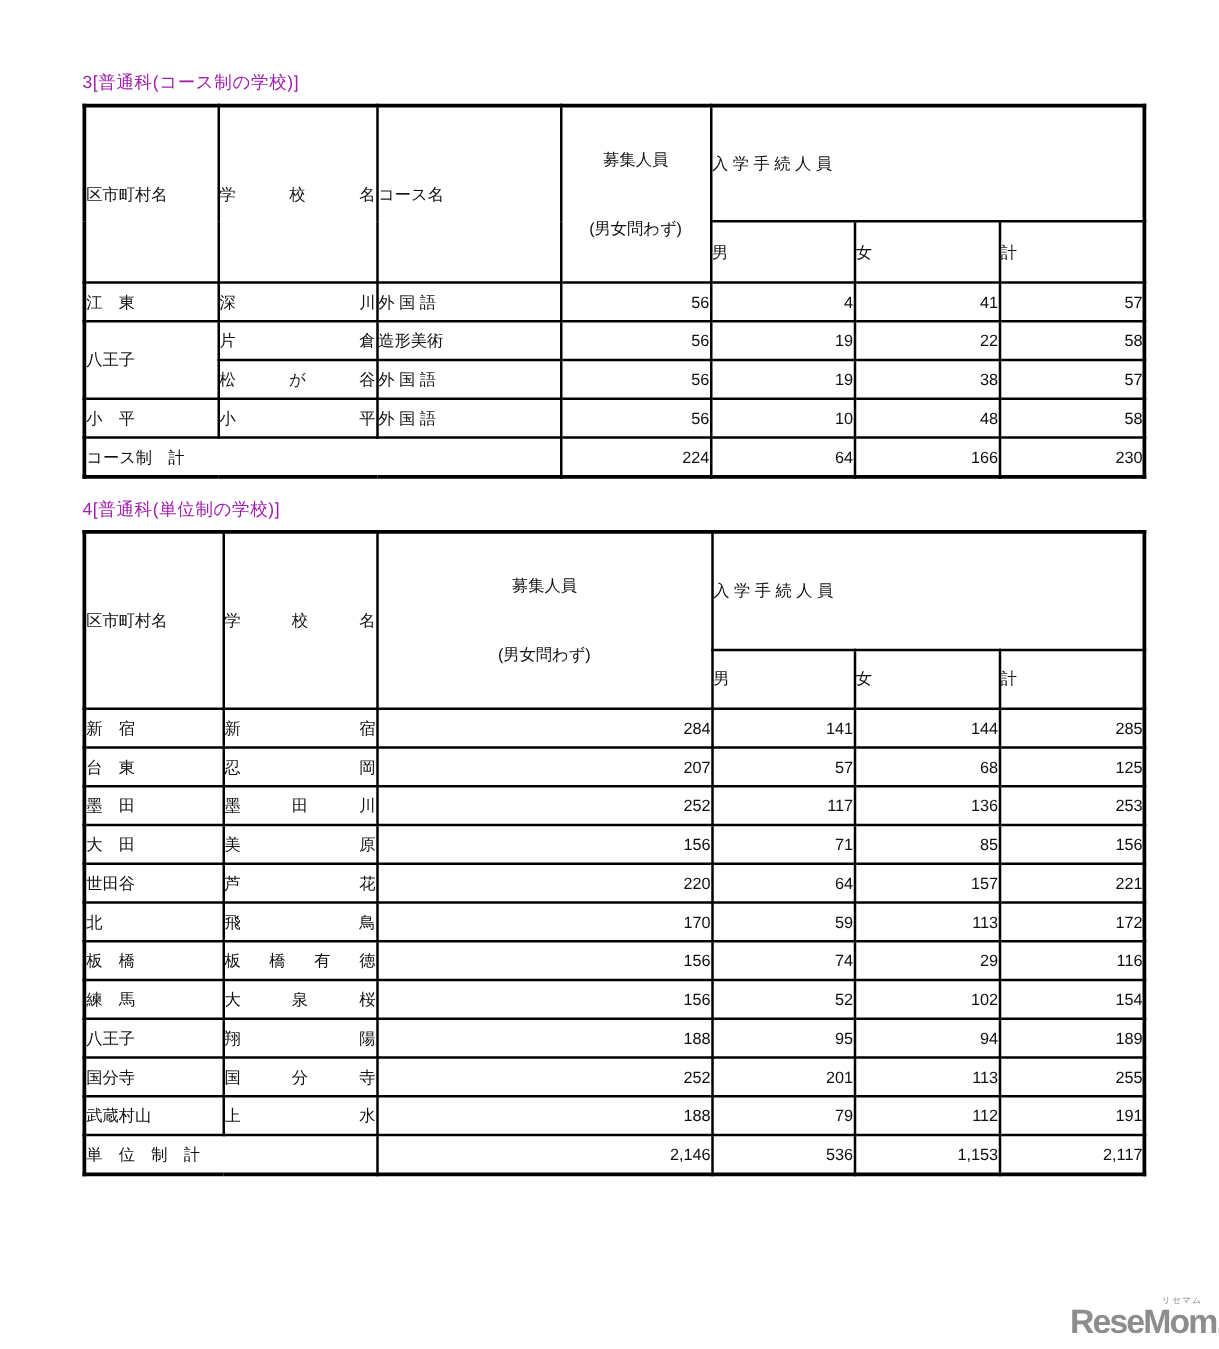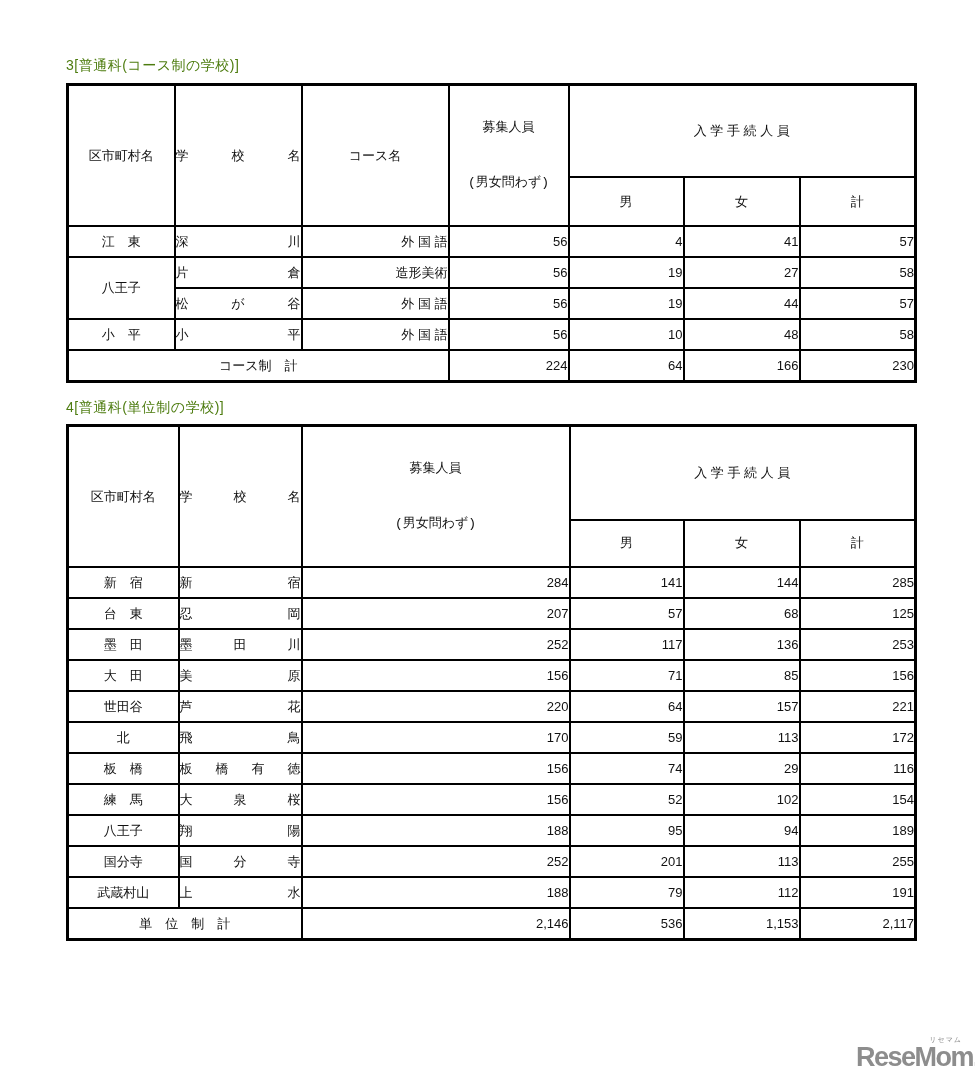--- a/index.html
+++ b/index.html
@@ -2,21 +2,21 @@
 <html><head>
 <meta charset="utf-8">
 <style>
   html,body{margin:0;padding:0;}
   body{
     width:975px;height:1079px;position:relative;overflow:hidden;
     background:#ffffff;color:#000000;
     font-family:"Liberation Sans","DejaVu Sans",sans-serif;
   }
   .section-title{
-    position:absolute;left:66px;font-size:14px;color:#4d7c0f;
+    position:absolute;left:66px;font-size:14px;color:#a21caf;
     letter-spacing:0.5px;white-space:pre;
   }
   #title1{top:57px;}
   #title2{top:399px;}
 
   table.t{
     position:absolute;left:66px;border-collapse:collapse;table-layout:fixed;
     width:848px;background:#fff;
   }
   #table1{top:83px;}
@@ -30,26 +30,26 @@
   table.t{border:3px solid #000;}
 
   
   #table1 tr.hdr1{height:60px;}
   #table1 tr.hdr2{height:32px;}
   #table1 tr.row{height:31px;}
   #table2 tr.hdr1{height:65px;}
   #table2 tr.hdr2{height:33px;}
   #table2 tr.row{height:31px;}
 
-  .ctr{text-align:center;}
+  .ctr{text-align:left;}
   .jst{text-align:justify;text-align-last:justify;padding:0 8px;margin-left:16px;}
-  .lft{text-align:right;padding-left:6px;}
+  .lft{text-align:left;padding-left:6px;}
   .num{text-align:right;padding-right:8px;}
   .hid-r{border-right-style:hidden;}
-  .hdr-recruit div{text-align:center;line-height:1.9;font-family:Liberation Mono, monospace;}
+  .hdr-recruit div{text-align:center;line-height:1.9;}
 
   
   #logo{
     position:absolute;left:856px;top:1034px;width:112px;height:42px;
     color:#8d8d8d;
   }
   .logo-text{
     position:absolute;left:0;top:8px;font-size:27px;font-weight:bold;
     letter-spacing:-1.5px;font-family:"Liberation Sans",sans-serif;
   }
@@ -96,29 +96,29 @@
     <td class="num hid-r">4</td>
     <td class="num hid-r">41</td>
     <td class="num">57</td>
   </tr>
   <tr class="row">
     <td rowspan="2" class="ctr">八王子</td>
     <td class="jst">片 倉</td>
     <td class="lft">造形美術</td>
     <td class="num">56</td>
     <td class="num hid-r">19</td>
-    <td class="num hid-r">27</td>
+    <td class="num hid-r">22</td>
     <td class="num">58</td>
   </tr>
   <tr class="row">
     <td class="jst">松 が 谷</td>
     <td class="lft">外 国 語</td>
     <td class="num">56</td>
     <td class="num hid-r">19</td>
-    <td class="num hid-r">44</td>
+    <td class="num hid-r">38</td>
     <td class="num">57</td>
   </tr>
   <tr class="row">
     <td class="ctr">小　平</td>
     <td class="jst">小 平</td>
     <td class="lft">外 国 語</td>
     <td class="num">56</td>
     <td class="num hid-r">10</td>
     <td class="num hid-r">48</td>
     <td class="num">58</td>

